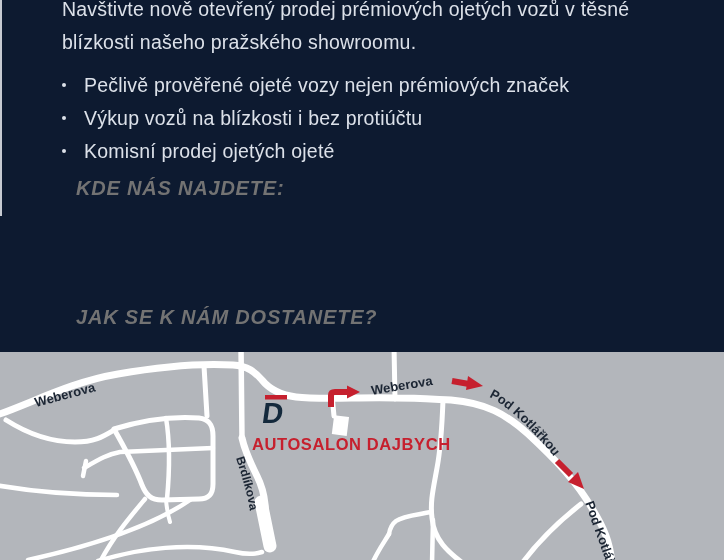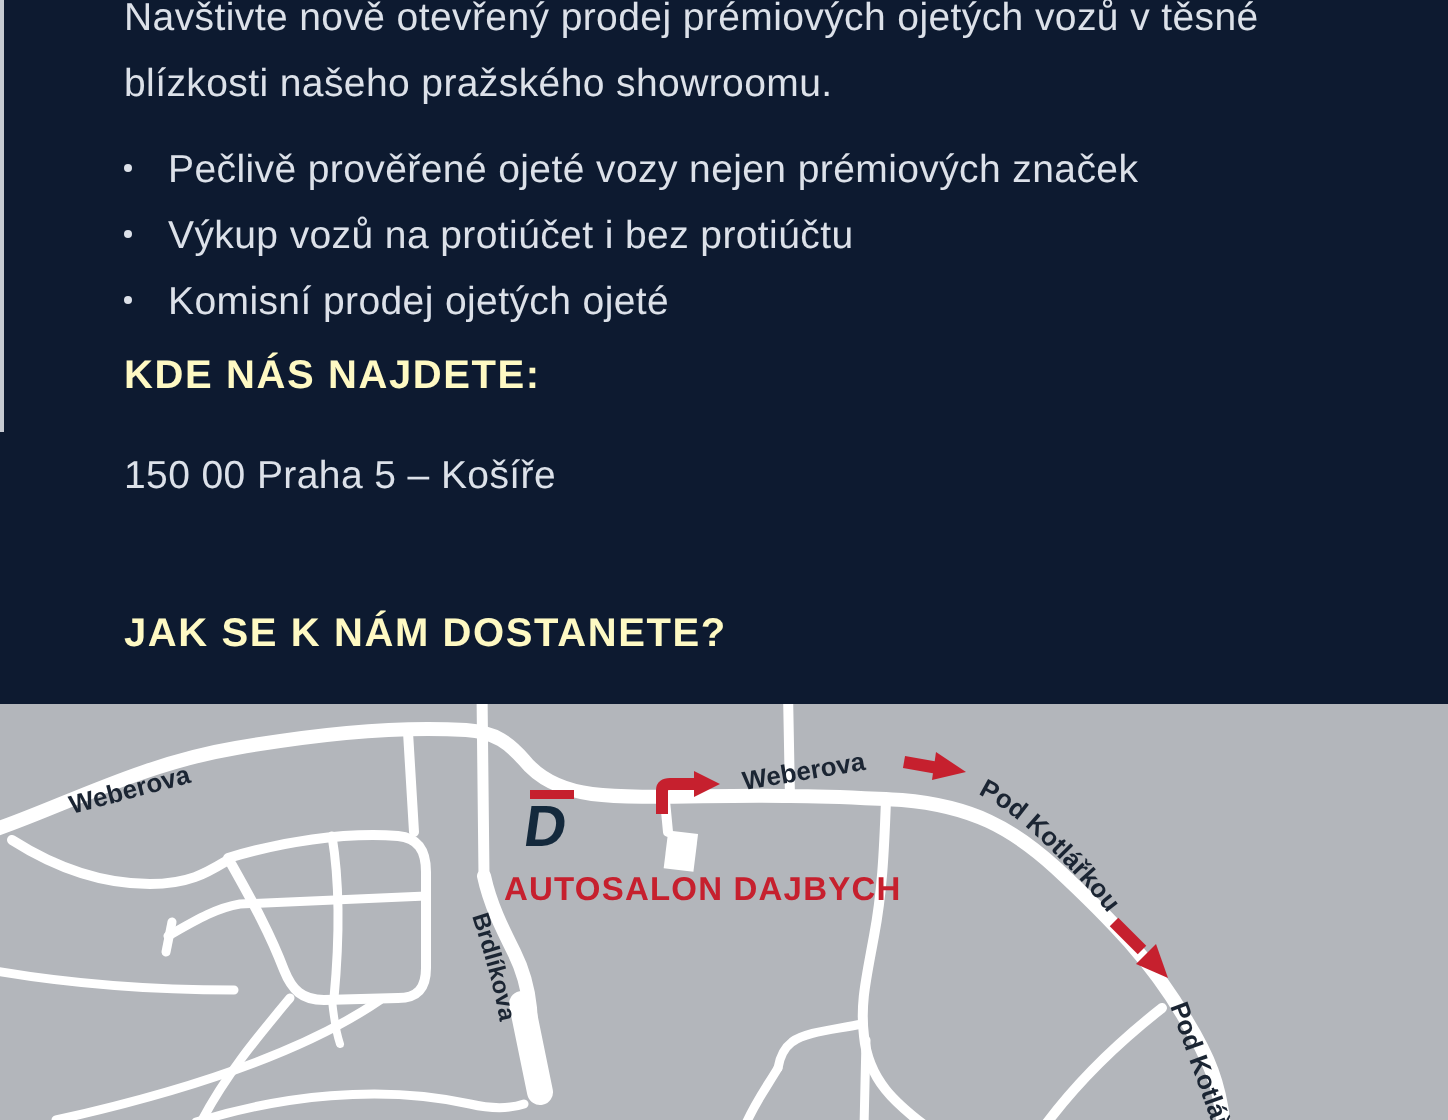--- a/index.html
+++ b/index.html
@@ -8,21 +8,21 @@
     background:#0d1a30;
     font-family:"Liberation Sans","DejaVu Sans",sans-serif;
   }
   .navy-section{position:absolute;left:0;top:0;width:628px;height:353px;background:#0d1a30;}
   .edge-line{position:absolute;left:0;top:0;width:2px;height:216px;background:#c6cad1;}
   .txt{position:absolute;left:62px;color:#dce1e9;font-size:19.5px;line-height:33px;letter-spacing:0.2px;}
   .intro{top:-7px;width:600px;}
   .bullets{top:69px;}
   .bullet-row{display:flex;align-items:baseline;height:33px;}
   .dot{width:4px;height:4px;border-radius:50%;background:#dce1e9;margin-right:18px;position:relative;top:-5px;flex:0 0 4px;}
-  .heading{position:absolute;left:62px;color:#fef9c3;font-weight:bold;font-size:20px;letter-spacing:0.8px;line-height:24px;}
+  .heading{position:absolute;left:76px;color:#737373;font-weight:bold;font-size:20px;letter-spacing:0.8px;line-height:24px;font-style:italic;}
   .h-where{top:176px;}
   .h-how{top:305px;}
   .address{top:222px;}
   .map-wrap{position:absolute;left:0;top:352px;width:724px;height:208px;background:#b3b6bb;}
   svg text{font-family:"Liberation Sans","DejaVu Sans",sans-serif;}
 </style>
 </head>
 <body>
 
 <div class="navy-section">
@@ -30,32 +30,31 @@
 
   <div class="txt intro">Navštivte nově otevřený prodej prémiových ojetých vozů v těsné blízkosti našeho pražského showroomu.</div>
 
   <div class="txt bullets">
     <div class="bullet-row">
       <span class="dot"></span>
       <span>Pečlivě prověřené ojeté vozy nejen prémiových značek</span>
     </div>
     <div class="bullet-row">
       <span class="dot"></span>
-      <span>Výkup vozů na protiúčet i bez protiúčtu</span>
+      <span>Výkup vozů na blízkosti i bez protiúčtu</span>
     </div>
     <div class="bullet-row">
       <span class="dot"></span>
       <span>Komisní prodej ojetých ojeté</span>
     </div>
   </div>
 
   <div class="heading h-where">KDE NÁS NAJDETE:</div>
 
   <div class="txt address">
-    <div>150 00 Praha 5 – Košíře</div>
   </div>
 
   <div class="heading h-how">JAK SE K NÁM DOSTANETE?</div>
 </div>
 
 <div class="map-wrap">
 <svg width="724" height="208" viewBox="0 0 724 208">
   <defs>
     <path id="lbl-web-left" d="M 36,55 L 104,37"></path>
     <path id="lbl-web-center" d="M 372,43 L 438,32"></path>

